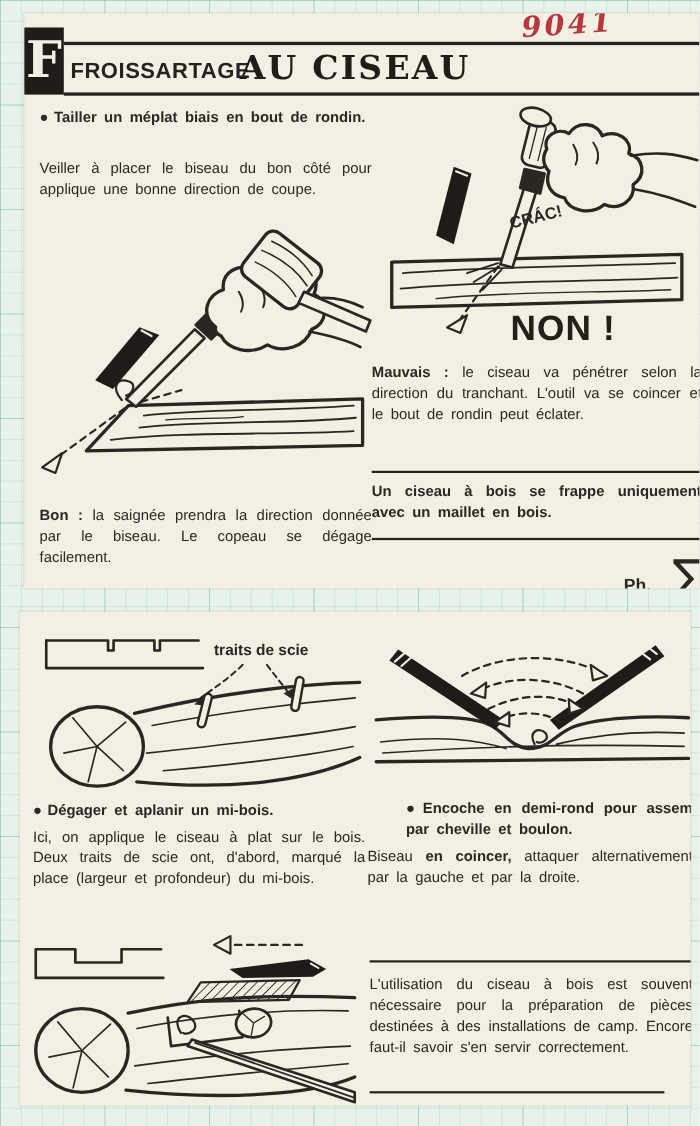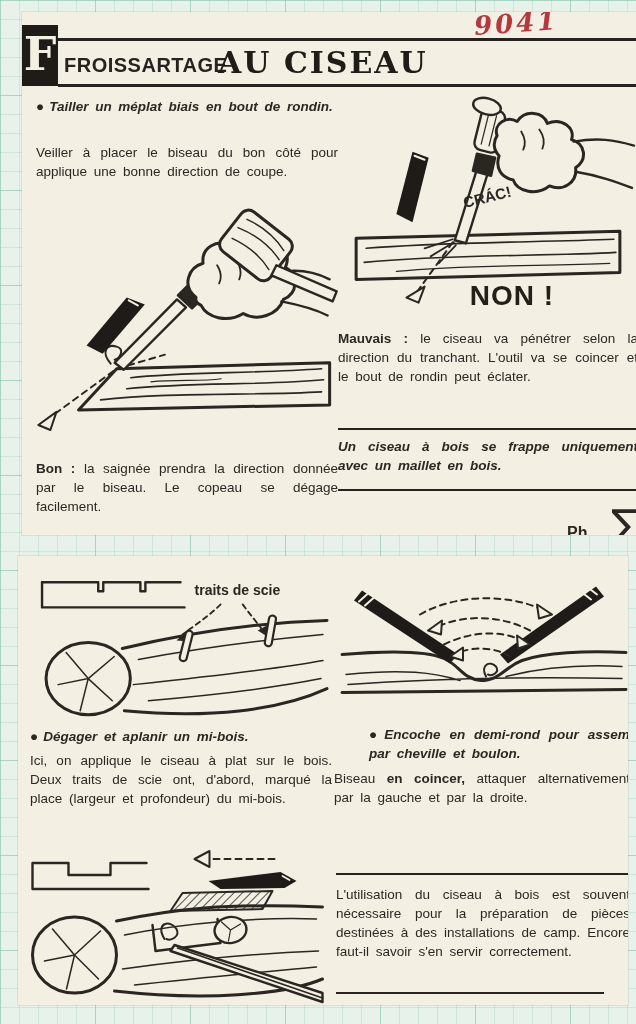--- a/index.html
+++ b/index.html
@@ -13,21 +13,21 @@
       linear-gradient(to right, rgba(150,205,180,0.30) 1px, transparent 1px),
       linear-gradient(to bottom, rgba(150,205,180,0.30) 1px, transparent 1px);
     background-size: 95px 95px, 95px 95px, 19px 19px, 19px 19px;
   }
   .card{position:absolute;background:#f3efe3;box-shadow:0 0 0 1px rgba(90,110,95,0.12);overflow:hidden;}
   #card1{left:22px;top:12px;width:614px;height:523px;}
   #card2{left:18px;top:556px;width:610px;height:449px;}
   .rule{position:absolute;background:#262220;height:3px;}
   .txt{position:absolute;font-size:13.5px;line-height:1.4;color:#2b2823;text-align:justify;word-spacing:0.22em;}
   .txt b{font-weight:700;}
-  .hd{font-weight:700;font-style:italic;}
+  .hd{font-weight:700;}
   .cap{position:absolute;font-weight:700;color:#242019;text-align:center;letter-spacing:1px;}
   .bullet{margin-right:5px;}
   svg{position:absolute;}
   svg *{vector-effect:non-scaling-stroke;}
   .sketch{stroke:#2a2622;fill:none;stroke-width:2.5;stroke-linecap:round;stroke-linejoin:round;}
   
   #fbox{position:absolute;left:0;top:13px;width:36px;height:61px;background:#1f1b17;color:#f3efe3;
         font-family:"DejaVu Serif",serif;font-weight:700;font-size:46px;text-align:center;line-height:58px;}
   #series{position:absolute;left:42px;top:42px;font-weight:700;font-size:20px;letter-spacing:0.5px;color:#262220;}
   #title{position:absolute;left:196px;top:33px;font-family:"DejaVu Serif",serif;font-weight:700;
@@ -120,21 +120,21 @@
         <path d="M60,118 L76,56 L92,62 L76,126 Z" fill="#1f1b18" stroke="none"></path>
         <path d="M78,60 L88,64 M81,53 L91,57" stroke="#f3efe3" stroke-width="2"></path>
 
         <text x="128" y="112" transform="rotate(-14 128 112)" font-size="15" font-weight="bold" fill="#2a2622" stroke="none" font-family="Liberation Sans, sans-serif">CRÁC!</text>
 
         <path d="M116,146 L80,196" stroke-dasharray="6,5" stroke-width="2"></path>
         <path d="M70,201 L88,190 L82,206 Z" fill="#f3efe3" stroke-width="2"></path>
       </g>
     </svg>
 
-    <div class="cap" style="left:415px;top:268px;width:150px;font-size:28px;">NON !</div>
+    <div class="cap" style="left:415px;top:268px;width:150px;font-size:32px;">NON !</div>
     <div class="txt" style="left:316px;top:318px;width:300px;">
       <b>Mauvais :</b>
       <span>le ciseau va pénétrer selon la direction du tranchant. L'outil va se coincer et le bout de rondin peut éclater.</span>
     </div>
 
     <div class="rule" style="left:316px;top:416px;right:0;height:2px;"></div>
     <div class="txt hd" style="left:316px;top:426px;width:300px;">Un ciseau à bois se frappe uniquement avec un maillet en bois.</div>
     <div class="rule" style="left:316px;top:477px;right:0;height:2px;"></div>
 
     <div id="credit">Ph.</div>

